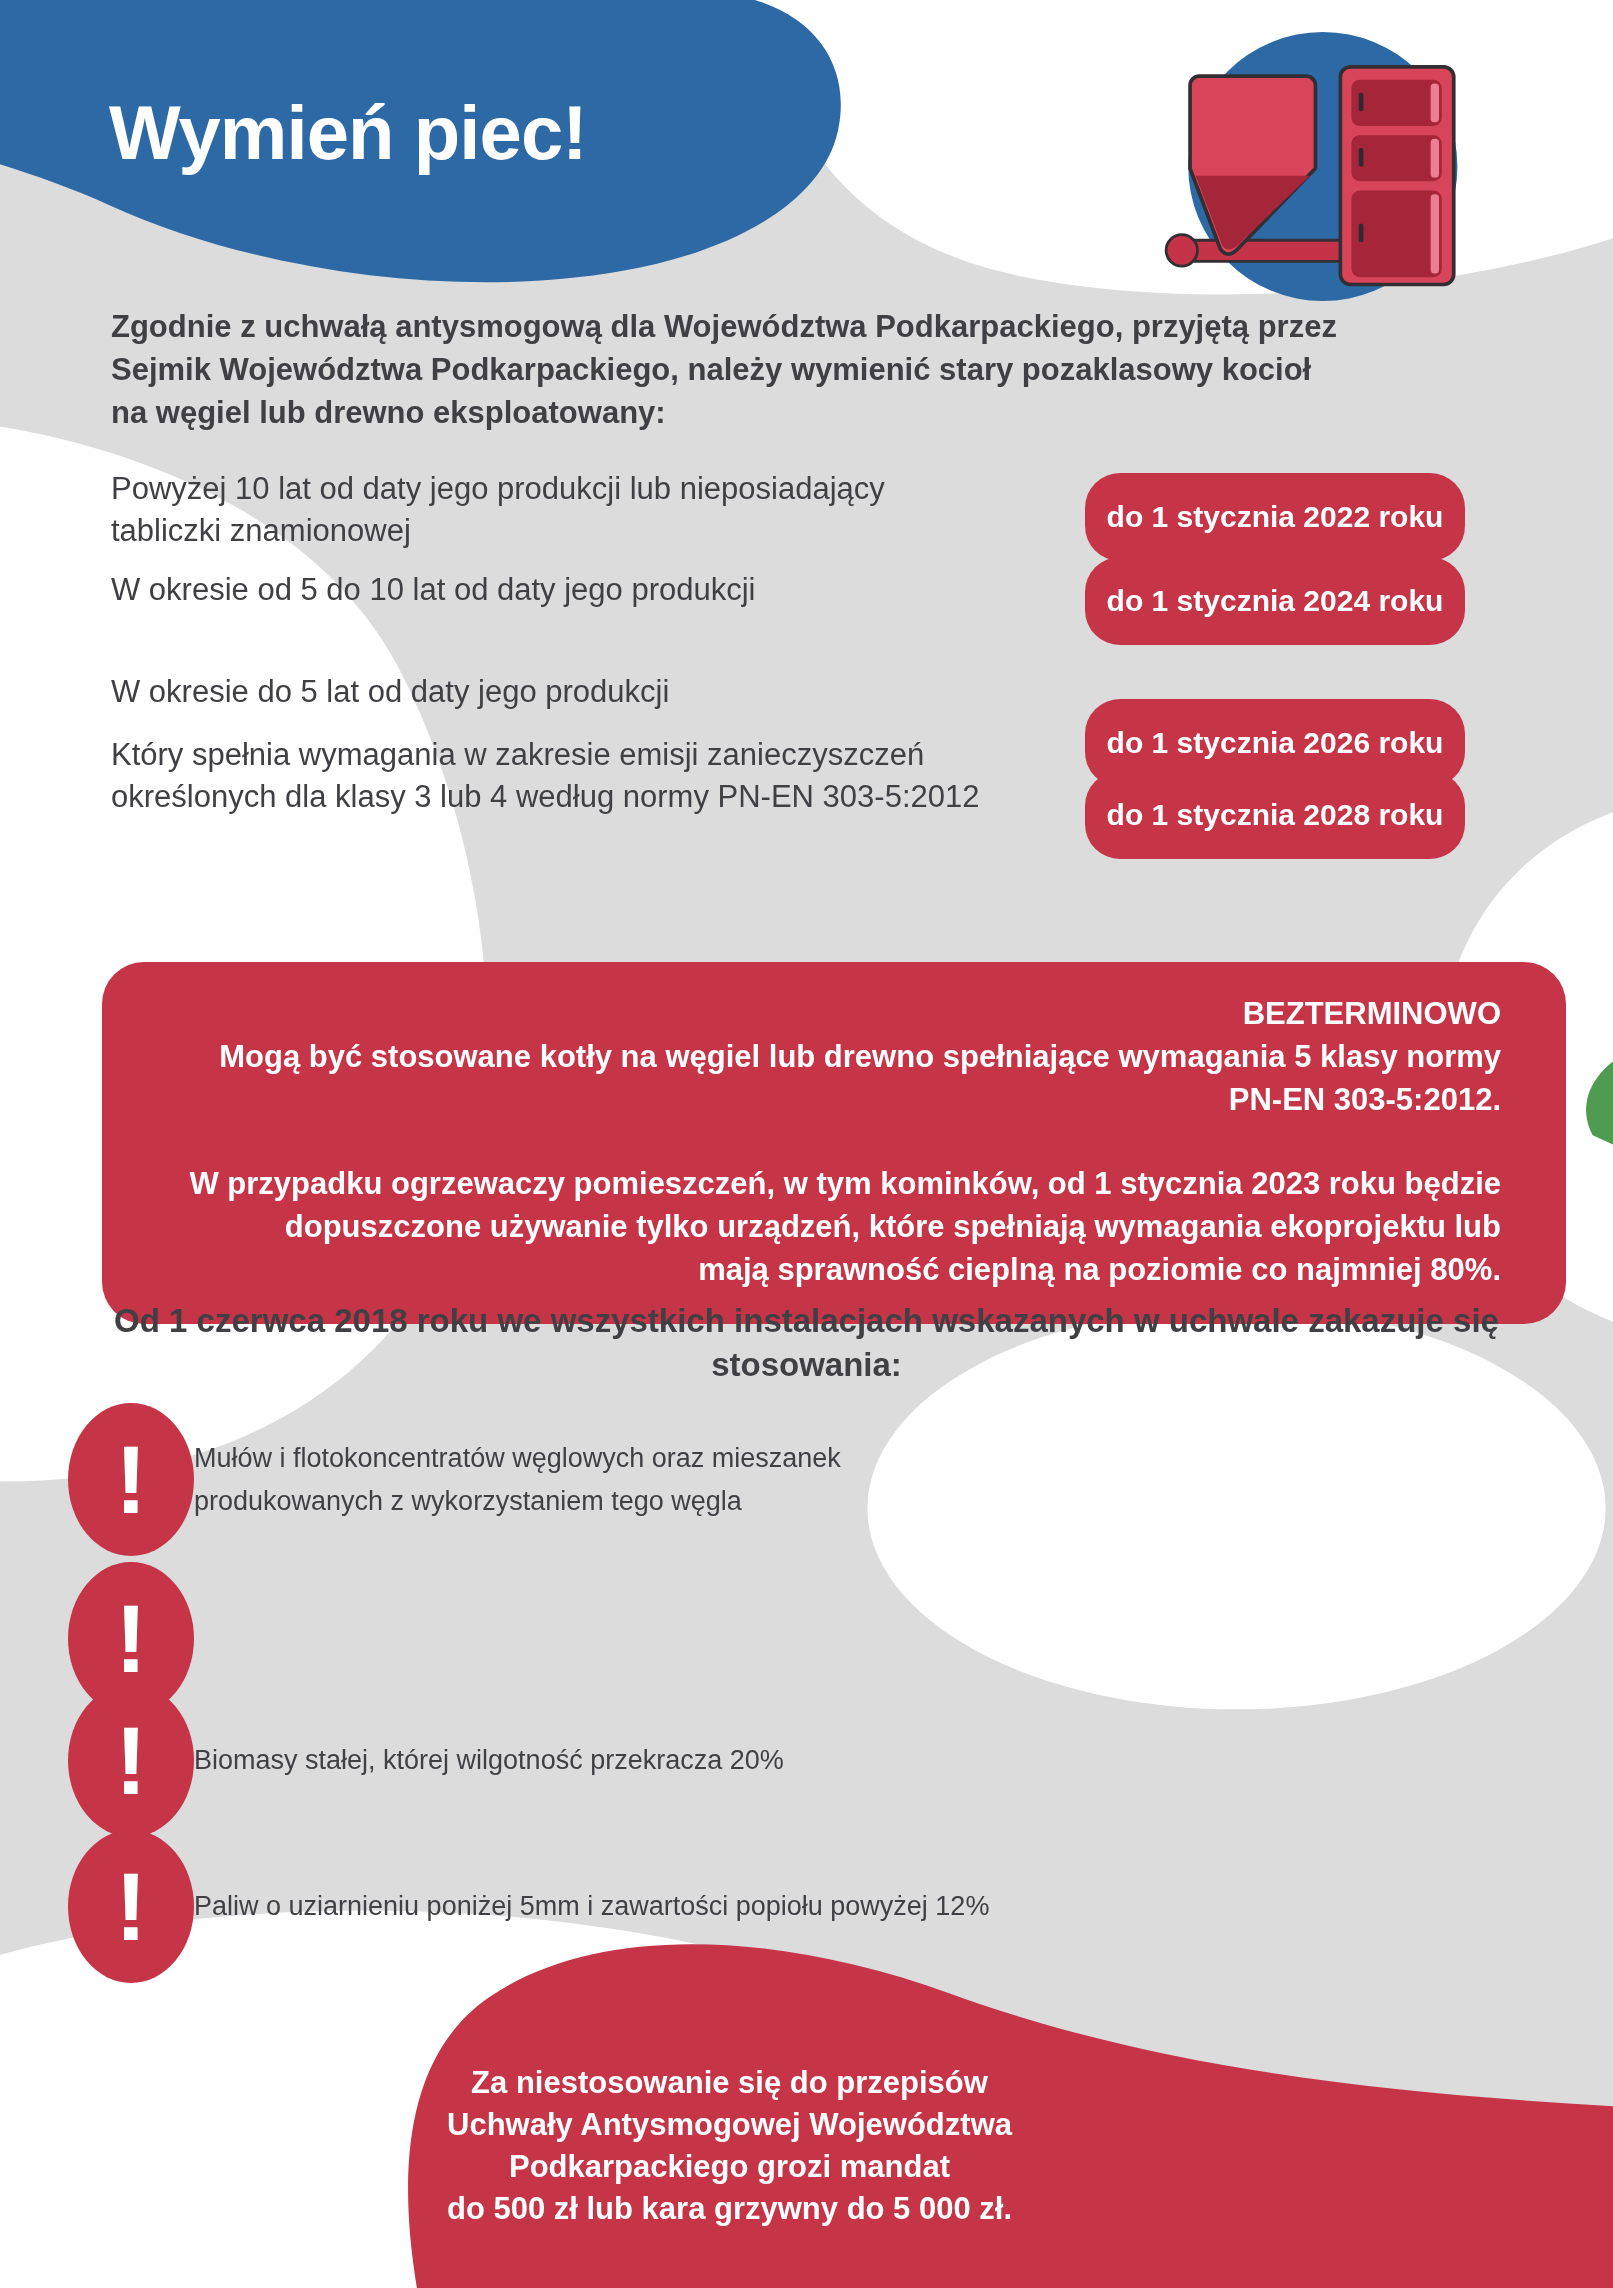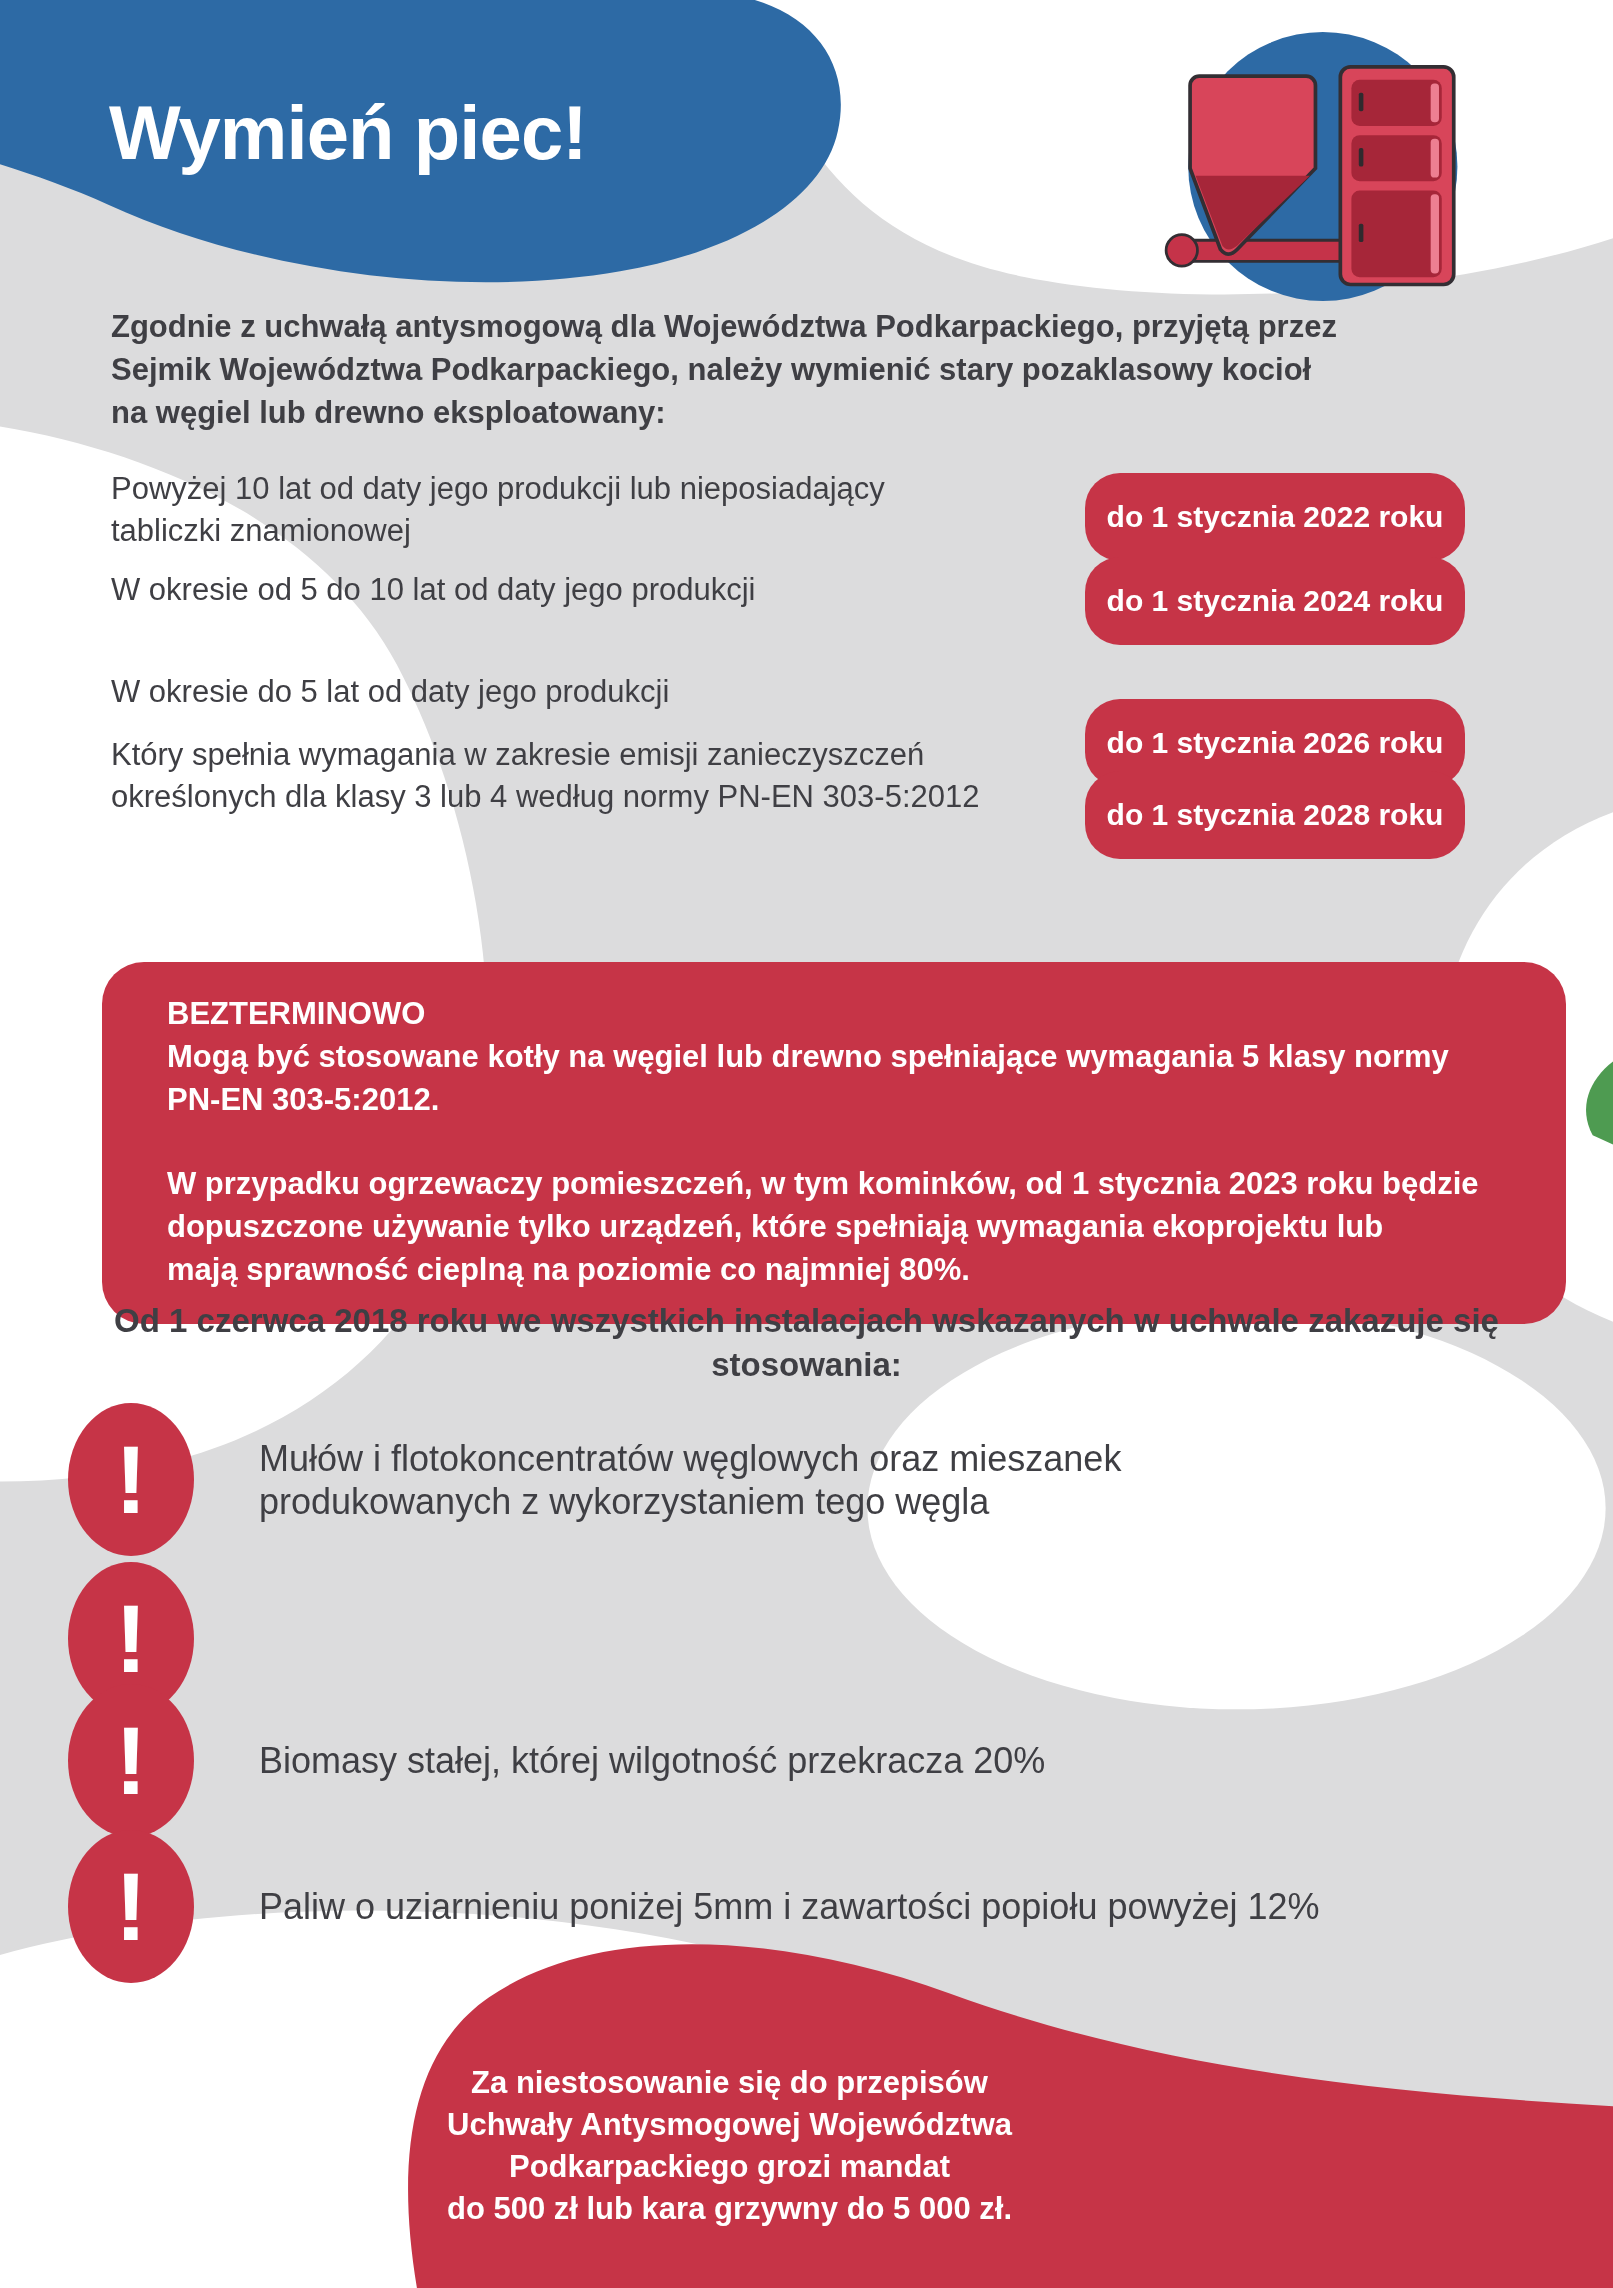--- a/index.html
+++ b/index.html
@@ -27,32 +27,32 @@
     color:var(--text);font-size:31px;font-weight:700;line-height:43px;white-space:pre-line;}
 
   .cond{position:absolute;left:111px;width:960px;z-index:2;color:var(--text);
     font-size:31px;font-weight:400;line-height:42px;white-space:pre-line;}
   .badge{position:absolute;left:1085px;width:380px;height:88px;z-index:2;
     background:var(--red);border-radius:35px;display:flex;align-items:center;justify-content:center;
     color:#fff;font-size:30px;font-weight:700;white-space:nowrap;text-align:right;}
 
   .redbox{position:absolute;left:102px;top:962px;width:1464px;z-index:2;
     background:var(--red);border-radius:42px;padding:29.5px 65px 33px;
-    color:#fff;text-align:left;font-weight:700;font-size:31px;line-height:43px;}
+    color:#fff;text-align:right;font-weight:700;font-size:31px;line-height:43px;}
   .redbox .p{white-space:pre-line;}
   .redbox .p2{margin-top:41px;}
 
   .ban-heading{position:absolute;left:0;right:0;top:1299px;z-index:2;text-align:center;
     color:var(--text);font-size:33px;font-weight:700;line-height:44px;white-space:pre-line;}
 
   .ban-item{position:absolute;left:68px;display:flex;align-items:center;z-index:2;}
   .excl{width:126px;height:153px;border-radius:50%;background:var(--red);flex:0 0 auto;
     display:flex;align-items:center;justify-content:center;color:#fff;
     font-size:96px;font-weight:700;line-height:1;}
-  .ban-text{margin-left:65px;color:var(--text);font-size:36px;font-weight:400;
+  .ban-text{color:var(--text);font-size:27px;font-weight:400;
     line-height:43px;white-space:pre-line;}
 
   .penalty{position:absolute;left:351px;top:2062px;width:757px;z-index:2;text-align:center;
     color:#fff;font-size:31px;font-weight:700;line-height:42px;white-space:pre-line;}
 </style>
 </head>
 <body>
 
 <div class="page">
 

